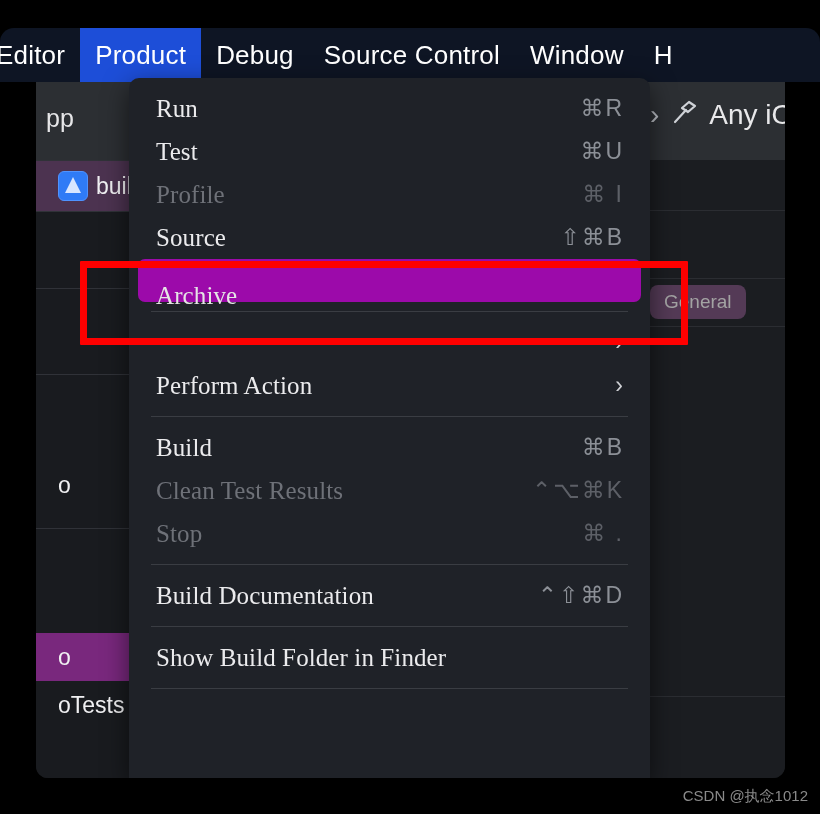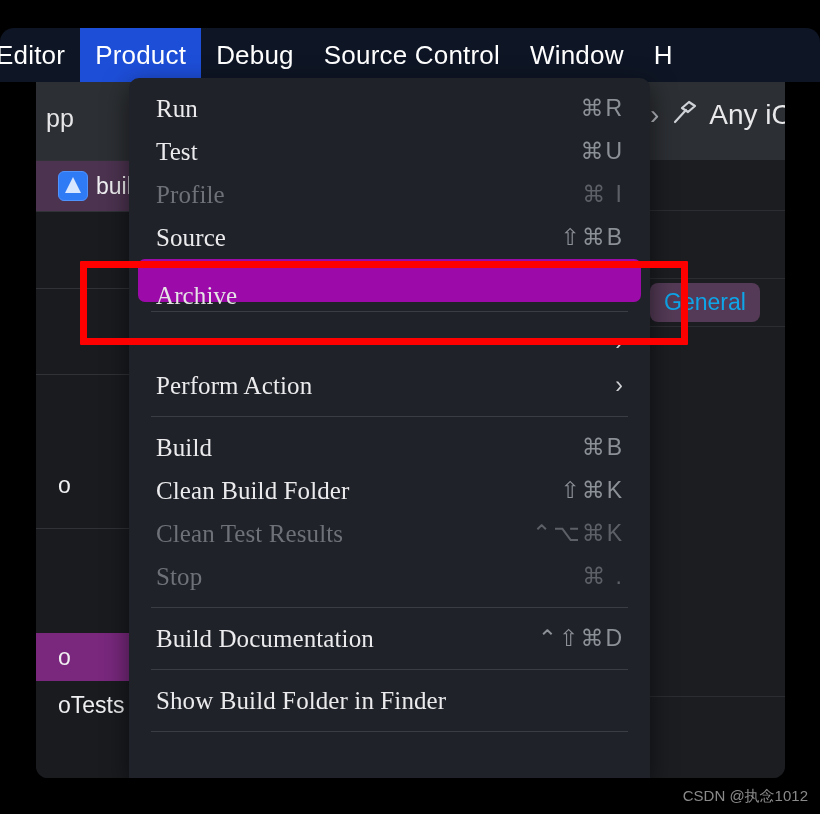--- a/index.html
+++ b/index.html
@@ -148,22 +148,22 @@
     right: 0;
     height: 46px;
     display: flex;
     align-items: center;
     gap: 26px;
     padding-left: 508px;
     box-sizing: border-box;
     white-space: nowrap;
   }
   .tab {
-    font-size: 23px;
-    color: #0ea5e9;
+    font-size: 19px;
+    color: #a3a3a3;
     padding: 6px 14px;
     border-radius: 8px;
     white-space: nowrap;
   }
   .tab.active { background: #543a56; }
 
   
   .menubar {
     position: absolute;
     left: 0;
@@ -393,24 +393,20 @@
       <span class="mi-label">Perform Action</span>
       <span class="mi-submenu">›</span>
     </div>
 
     <div class="menu-sep"></div>
 
     <div class="menu-item">
       <span class="mi-label">Build</span>
       <span class="mi-shortcut">⌘B</span>
     </div>
-    <div class="menu-item">
-      <span class="mi-label">Clean Build Folder</span>
-      <span class="mi-shortcut">⇧⌘K</span>
-    </div>
     <div class="menu-item disabled">
       <span class="mi-label">Clean Test Results</span>
       <span class="mi-shortcut">⌃⌥⌘K</span>
     </div>
     <div class="menu-item disabled">
       <span class="mi-label">Stop</span>
       <span class="mi-shortcut">⌘ .</span>
     </div>
 
     <div class="menu-sep"></div>

